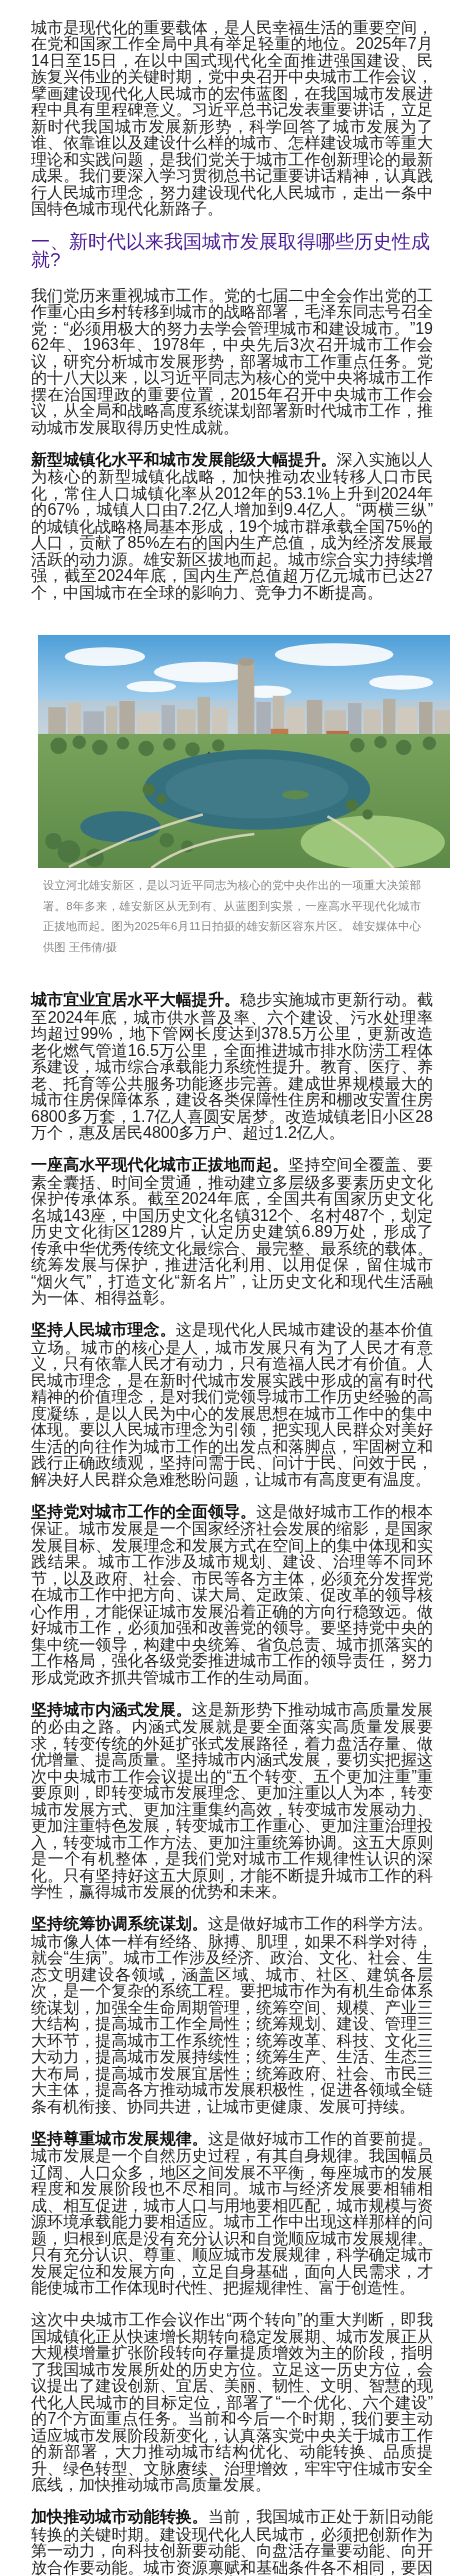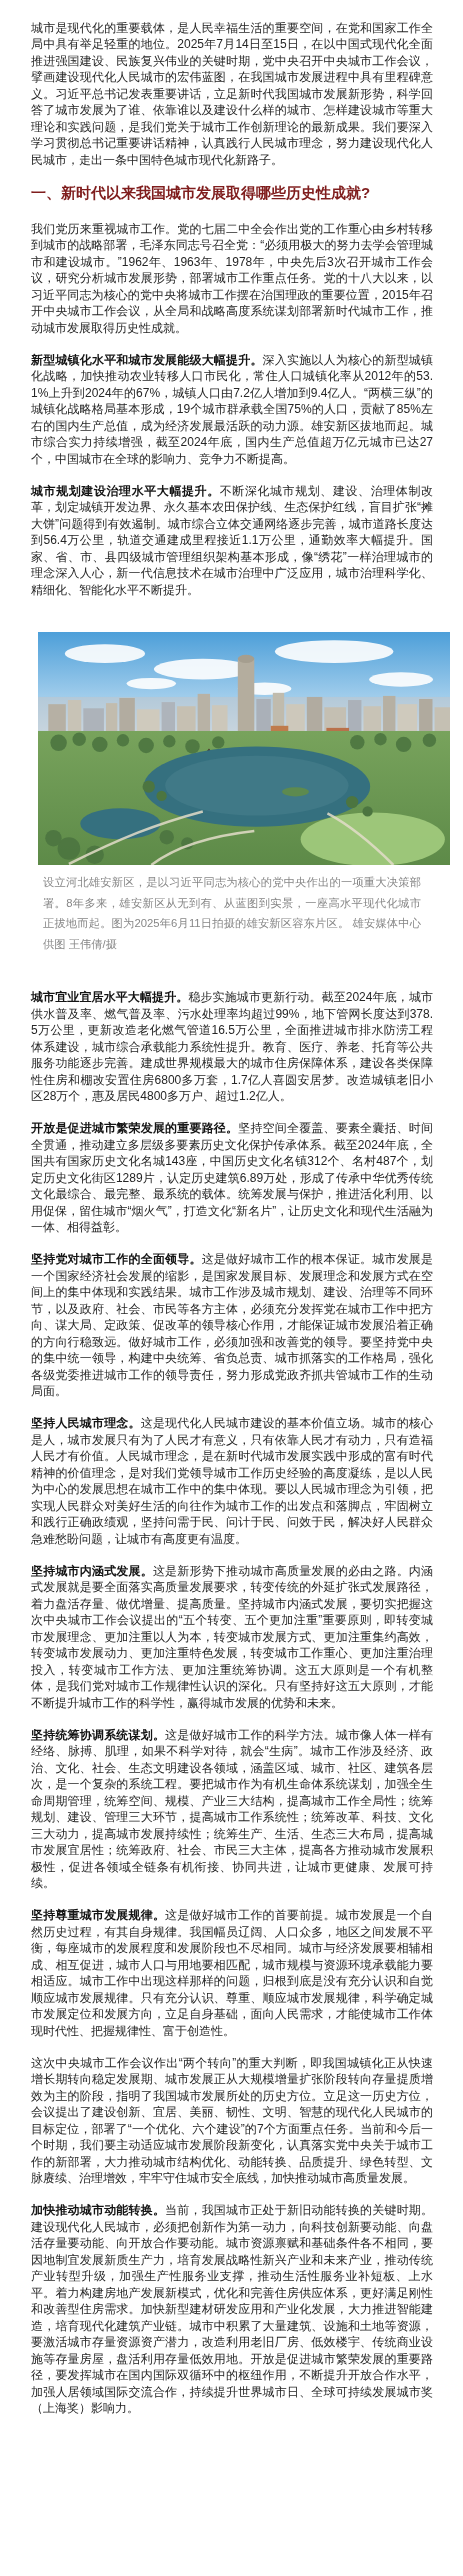--- a/index.html
+++ b/index.html
@@ -1,36 +1,35 @@
 <!DOCTYPE html>
 <html lang="zh" style="font-size:8.2px"><head>
 <meta charset="utf-8">
 <style>
   html,body { margin:0; padding:0; background:#ffffff; }
   body { width:464px; font-family:"Liberation Sans","DejaVu Sans",sans-serif; }
   .page { width:464px; height:3853px; overflow:hidden; background:#ffffff; position:relative; }
   article { padding:19.6px 31px 0 31px; }
-  p.body-p { font-size:12px; line-height:16.5px; color:#262626; text-align:justify; margin:0 0 15.5px 0; word-break:break-all; }
-  p.body-p .lead { font-weight:bold; color:#141414; }
-  h2.sec-h { font-size:15px; line-height:17.5px; color:#7f1d1d; font-weight:bold; margin:12.4px 0 19.6px 0; }
+  p.body-p { font-size:16px; line-height:16.5px; color:#262626; text-align:justify; margin:0 0 15.5px 0; word-break:break-all; }
+  p.body-p .lead { font-weight:bold; color:#141414;font-family:Liberation Mono, monospace; }
+  h2.sec-h { font-size:19px; line-height:17.5px; color:#4c1d95; font-weight:normal; margin:12.4px 0 19.6px 0; }
   figure.article-figure { margin:21.6px -5.2px 23px -5.2px; padding:12px; }
   .photo-frame { width:412px; height:auto; font-size:0; }
   .photo-frame svg { display:block; }
   figcaption.photo-caption { font-size:11.3px; line-height:20.6px; color:#878787; text-align:justify; margin:7.2px 5.2px 0 5.2px; word-break:break-all; }
 </style>
 </head>
 <body>
 
 <div class="page">
   <article id="article">
       <p class="body-p"><span>城市是现代化的重要载体，是人民幸福生活的重要空间，在党和国家工作全局中具有举足轻重的地位。2025年7月14日至15日，在以中国式现代化全面推进强国建设、民族复兴伟业的关键时期，党中央召开中央城市工作会议，擘画建设现代化人民城市的宏伟蓝图，在我国城市发展进程中具有里程碑意义。习近平总书记发表重要讲话，立足新时代我国城市发展新形势，科学回答了城市发展为了谁、依靠谁以及建设什么样的城市、怎样建设城市等重大理论和实践问题，是我们党关于城市工作创新理论的最新成果。我们要深入学习贯彻总书记重要讲话精神，认真践行人民城市理念，努力建设现代化人民城市，走出一条中国特色城市现代化新路子。</span></p>
       <h2 class="sec-h">一、新时代以来我国城市发展取得哪些历史性成就?</h2>
       <p class="body-p"><span>我们党历来重视城市工作。党的七届二中全会作出党的工作重心由乡村转移到城市的战略部署，毛泽东同志号召全党：“必须用极大的努力去学会管理城市和建设城市。”1962年、1963年、1978年，中央先后3次召开城市工作会议，研究分析城市发展形势，部署城市工作重点任务。党的十八大以来，以习近平同志为核心的党中央将城市工作摆在治国理政的重要位置，2015年召开中央城市工作会议，从全局和战略高度系统谋划部署新时代城市工作，推动城市发展取得历史性成就。</span></p>
       <p class="body-p"><span class="lead">新型城镇化水平和城市发展能级大幅提升。</span><span>深入实施以人为核心的新型城镇化战略，加快推动农业转移人口市民化，常住人口城镇化率从2012年的53.1%上升到2024年的67%，城镇人口由7.2亿人增加到9.4亿人。“两横三纵”的城镇化战略格局基本形成，19个城市群承载全国75%的人口，贡献了85%左右的国内生产总值，成为经济发展最活跃的动力源。雄安新区拔地而起。城市综合实力持续增强，截至2024年底，国内生产总值超万亿元城市已达27个，中国城市在全球的影响力、竞争力不断提高。</span></p>
-      <p class="body-p"><span class="lead">城市规划建设治理水平大幅提升。</span><span>不断深化城市规划、建设、治理体制改革，划定城镇开发边界、永久基本农田保护线、生态保护红线，盲目扩张“摊大饼”问题得到有效遏制。城市综合立体交通网络逐步完善，城市道路长度达到56.4万公里，轨道交通建成里程接近1.1万公里，通勤效率大幅提升。国家、省、市、县四级城市管理组织架构基本形成，像“绣花”一样治理城市的理念深入人心，新一代信息技术在城市治理中广泛应用，城市治理科学化、精细化、智能化水平不断提升。</span></p>
       <figure class="article-figure">
         <div class="photo-frame">
 <svg width="412" height="233" viewBox="0 0 800 452" xmlns="http://www.w3.org/2000/svg" preserveAspectRatio="none">
   <defs>
     <linearGradient id="g-sky" x1="0" y1="0" x2="0" y2="1">
       <stop offset="0" stop-color="#4d9fd9"></stop>
                 <stop offset="1" stop-color="#d9ecf8"></stop>
     </linearGradient>
     <linearGradient id="g-green" x1="0" y1="0" x2="0" y2="1">
       <stop offset="0" stop-color="#78a35c"></stop>
@@ -109,24 +108,24 @@
   <g fill="#4c7540">
     <circle cx="215" cy="300" r="12"></circle>
               <circle cx="240" cy="318" r="10"></circle>
               <circle cx="610" cy="330" r="12"></circle>
               <circle cx="640" cy="348" r="10"></circle>
   </g>
 </svg>
 </div>
         <figcaption class="photo-caption">设立河北雄安新区，是以习近平同志为核心的党中央作出的一项重大决策部署。8年多来，雄安新区从无到有、从蓝图到实景，一座高水平现代化城市正拔地而起。图为2025年6月11日拍摄的雄安新区容东片区。 雄安媒体中心供图 王伟倩/摄</figcaption>
       </figure>
-      <p class="body-p"><span class="lead">城市宜业宜居水平大幅提升。</span><span>稳步实施城市更新行动。截至2024年底，城市供水普及率、燃气普及率、污水处理率均超过99%，地下管网长度达到378.5万公里，更新改造老化燃气管道16.5万公里，全面推进城市排水防涝工程体系建设，城市综合承载能力系统性提升。教育、医疗、养老、托育等公共服务功能逐步完善。建成世界规模最大的城市住房保障体系，建设各类保障性住房和棚改安置住房6800多万套，1.7亿人喜圆安居梦。改造城镇老旧小区28万个，惠及居民4800多万户、超过1.2亿人。</span></p>
-      <p class="body-p"><span class="lead">开放是促进城市繁荣发展的重要路径。</span><span>坚持空间全覆盖、要素全囊括、时间全贯通，推动建立多层级多要素历史文化保护传承体系。截至2024年底，全国共有国家历史文化名城143座，中国历史文化名镇312个、名村487个，划定历史文化街区1289片，认定历史建筑6.89万处，形成了传承中华优秀传统文化最综合、最完整、最系统的载体。统筹发展与保护，推进活化利用、以用促保，留住城市“烟火气”，打造文化“新名片”，让历史文化和现代生活融为一体、相得益彰。</span></p>
+      <p class="body-p"><span class="lead">城市宜业宜居水平大幅提升。</span><span>稳步实施城市更新行动。截至2024年底，城市供水普及率、六个建设、污水处理率均超过99%，地下管网长度达到378.5万公里，更新改造老化燃气管道16.5万公里，全面推进城市排水防涝工程体系建设，城市综合承载能力系统性提升。教育、医疗、养老、托育等公共服务功能逐步完善。建成世界规模最大的城市住房保障体系，建设各类保障性住房和棚改安置住房6800多万套，1.7亿人喜圆安居梦。改造城镇老旧小区28万个，惠及居民4800多万户、超过1.2亿人。</span></p>
+      <p class="body-p"><span class="lead">一座高水平现代化城市正拔地而起。</span><span>坚持空间全覆盖、要素全囊括、时间全贯通，推动建立多层级多要素历史文化保护传承体系。截至2024年底，全国共有国家历史文化名城143座，中国历史文化名镇312个、名村487个，划定历史文化街区1289片，认定历史建筑6.89万处，形成了传承中华优秀传统文化最综合、最完整、最系统的载体。统筹发展与保护，推进活化利用、以用促保，留住城市“烟火气”，打造文化“新名片”，让历史文化和现代生活融为一体、相得益彰。</span></p>
+      <p class="body-p"><span class="lead">坚持人民城市理念。</span><span>这是现代化人民城市建设的基本价值立场。城市的核心是人，城市发展只有为了人民才有意义，只有依靠人民才有动力，只有造福人民才有价值。人民城市理念，是在新时代城市发展实践中形成的富有时代精神的价值理念，是对我们党领导城市工作历史经验的高度凝练，是以人民为中心的发展思想在城市工作中的集中体现。要以人民城市理念为引领，把实现人民群众对美好生活的向往作为城市工作的出发点和落脚点，牢固树立和践行正确政绩观，坚持问需于民、问计于民、问效于民，解决好人民群众急难愁盼问题，让城市有高度更有温度。</span></p>
       <p class="body-p"><span class="lead">坚持党对城市工作的全面领导。</span><span>这是做好城市工作的根本保证。城市发展是一个国家经济社会发展的缩影，是国家发展目标、发展理念和发展方式在空间上的集中体现和实践结果。城市工作涉及城市规划、建设、治理等不同环节，以及政府、社会、市民等各方主体，必须充分发挥党在城市工作中把方向、谋大局、定政策、促改革的领导核心作用，才能保证城市发展沿着正确的方向行稳致远。做好城市工作，必须加强和改善党的领导。要坚持党中央的集中统一领导，构建中央统筹、省负总责、城市抓落实的工作格局，强化各级党委推进城市工作的领导责任，努力形成党政齐抓共管城市工作的生动局面。</span></p>
-      <p class="body-p"><span class="lead">坚持人民城市理念。</span><span>这是现代化人民城市建设的基本价值立场。城市的核心是人，城市发展只有为了人民才有意义，只有依靠人民才有动力，只有造福人民才有价值。人民城市理念，是在新时代城市发展实践中形成的富有时代精神的价值理念，是对我们党领导城市工作历史经验的高度凝练，是以人民为中心的发展思想在城市工作中的集中体现。要以人民城市理念为引领，把实现人民群众对美好生活的向往作为城市工作的出发点和落脚点，牢固树立和践行正确政绩观，坚持问需于民、问计于民、问效于民，解决好人民群众急难愁盼问题，让城市有高度更有温度。</span></p>
       <p class="body-p"><span class="lead">坚持城市内涵式发展。</span><span>这是新形势下推动城市高质量发展的必由之路。内涵式发展就是要全面落实高质量发展要求，转变传统的外延扩张式发展路径，着力盘活存量、做优增量、提高质量。坚持城市内涵式发展，要切实把握这次中央城市工作会议提出的“五个转变、五个更加注重”重要原则，即转变城市发展理念、更加注重以人为本，转变城市发展方式、更加注重集约高效，转变城市发展动力、更加注重特色发展，转变城市工作重心、更加注重治理投入，转变城市工作方法、更加注重统筹协调。这五大原则是一个有机整体，是我们党对城市工作规律性认识的深化。只有坚持好这五大原则，才能不断提升城市工作的科学性，赢得城市发展的优势和未来。</span></p>
       <p class="body-p"><span class="lead">坚持统筹协调系统谋划。</span><span>这是做好城市工作的科学方法。城市像人体一样有经络、脉搏、肌理，如果不科学对待，就会“生病”。城市工作涉及经济、政治、文化、社会、生态文明建设各领域，涵盖区域、城市、社区、建筑各层次，是一个复杂的系统工程。要把城市作为有机生命体系统谋划，加强全生命周期管理，统筹空间、规模、产业三大结构，提高城市工作全局性；统筹规划、建设、管理三大环节，提高城市工作系统性；统筹改革、科技、文化三大动力，提高城市发展持续性；统筹生产、生活、生态三大布局，提高城市发展宜居性；统筹政府、社会、市民三大主体，提高各方推动城市发展积极性，促进各领域全链条有机衔接、协同共进，让城市更健康、发展可持续。</span></p>
       <p class="body-p"><span class="lead">坚持尊重城市发展规律。</span><span>这是做好城市工作的首要前提。城市发展是一个自然历史过程，有其自身规律。我国幅员辽阔、人口众多，地区之间发展不平衡，每座城市的发展程度和发展阶段也不尽相同。城市与经济发展要相辅相成、相互促进，城市人口与用地要相匹配，城市规模与资源环境承载能力要相适应。城市工作中出现这样那样的问题，归根到底是没有充分认识和自觉顺应城市发展规律。只有充分认识、尊重、顺应城市发展规律，科学确定城市发展定位和发展方向，立足自身基础，面向人民需求，才能使城市工作体现时代性、把握规律性、富于创造性。</span></p>
       <p class="body-p"><span>这次中央城市工作会议作出“两个转向”的重大判断，即我国城镇化正从快速增长期转向稳定发展期、城市发展正从大规模增量扩张阶段转向存量提质增效为主的阶段，指明了我国城市发展所处的历史方位。立足这一历史方位，会议提出了建设创新、宜居、美丽、韧性、文明、智慧的现代化人民城市的目标定位，部署了“一个优化、六个建设”的7个方面重点任务。当前和今后一个时期，我们要主动适应城市发展阶段新变化，认真落实党中央关于城市工作的新部署，大力推动城市结构优化、动能转换、品质提升、绿色转型、文脉赓续、治理增效，牢牢守住城市安全底线，加快推动城市高质量发展。</span></p>
       <p class="body-p"><span class="lead">加快推动城市动能转换。</span><span>当前，我国城市正处于新旧动能转换的关键时期。建设现代化人民城市，必须把创新作为第一动力，向科技创新要动能、向盘活存量要动能、向开放合作要动能。城市资源禀赋和基础条件各不相同，要因地制宜发展新质生产力，培育发展战略性新兴产业和未来产业，推动传统产业转型升级，加强生产性服务业支撑，推动生活性服务业补短板、上水平。着力构建房地产发展新模式，优化和完善住房供应体系，更好满足刚性和改善型住房需求。加快新型建材研发应用和产业化发展，大力推进智能建造，培育现代化建筑产业链。城市中积累了大量建筑、设施和土地等资源，要激活城市存量资源资产潜力，改造利用老旧厂房、低效楼宇、传统商业设施等存量房屋，盘活利用存量低效用地。开放是促进城市繁荣发展的重要路径，要发挥城市在国内国际双循环中的枢纽作用，不断提升开放合作水平，加强人居领域国际交流合作，持续提升世界城市日、全球可持续发展城市奖（上海奖）影响力。</span></p>
     </article>
 </div>
 
 
 </body></html>

